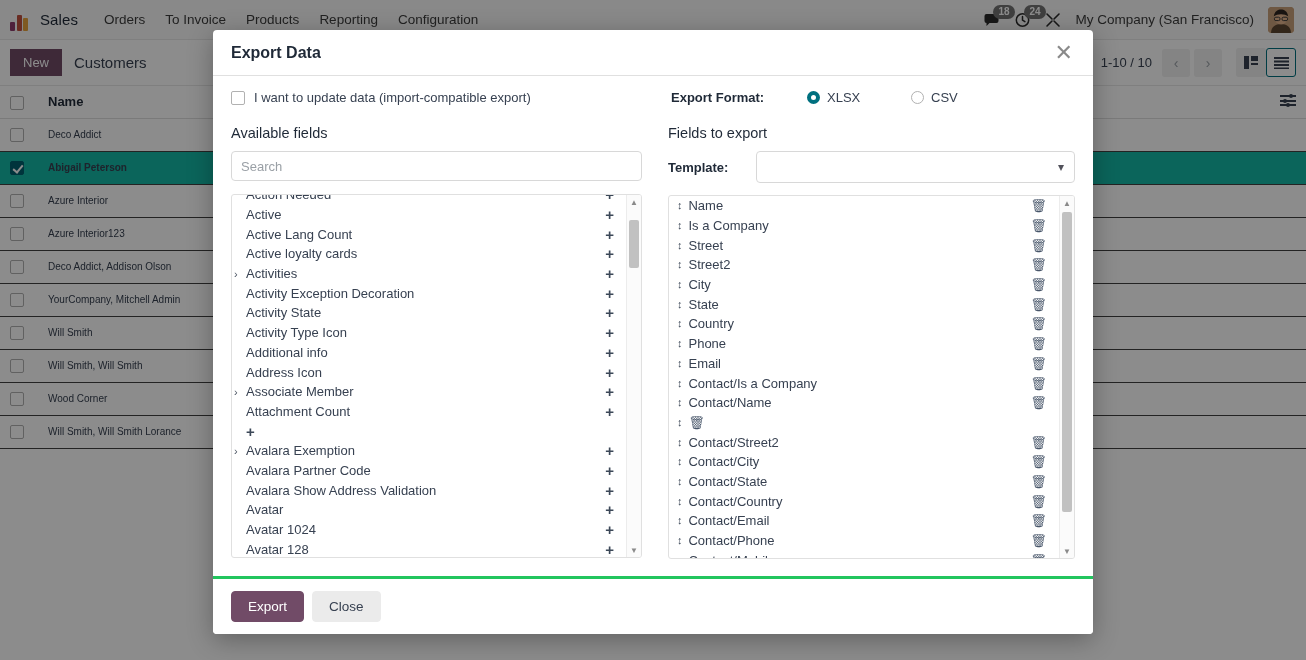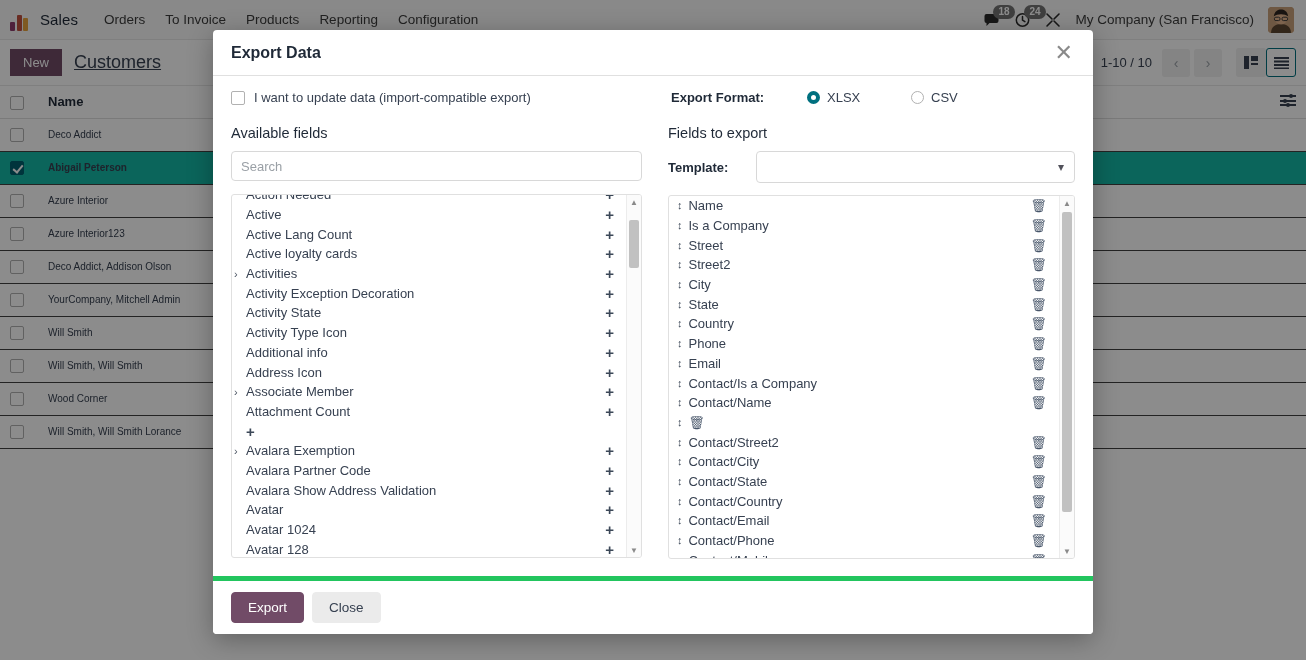--- a/index.html
+++ b/index.html
@@ -69,21 +69,21 @@
     height: 46px; display: flex; align-items: center;
     padding: 0 10px; border-bottom: 1px solid #e7e7e7;
     background: #ffffff;
   }
   .btn-new {
     background: #714b67; color: #fff; border: none;
     border-radius: 0; padding: 6px 13px;
     font-size: 13px; cursor: pointer; font-family: inherit;
   }
   .breadcrumb-title {
-    font-size: 18px; color: #374151; margin-left: 12px; text-decoration: underline;
+    font-size: 15px; color: #374151; margin-left: 12px;
   }
   .cp-right { margin-left: auto; display: flex; align-items: center; gap: 4px; }
   .pager-text { font-size: 13px; color: #374151; margin-right: 6px; white-space: nowrap; }
   .pager-btn {
     width: 28px; height: 28px; border: none; background: #f0f0f0;
     border-radius: 3px; cursor: pointer; color: #9aa0a6;
     display:flex; align-items:center; justify-content:center; font-size: 14px;
   }
   .view-switcher { display: flex; gap: 0; margin-left: 10px; }
   .view-btn {
@@ -139,21 +139,21 @@
   }
   .modal-title { font-size: 16px; font-weight: 700; color: #1f2937; }
   .modal-close {
     margin-left: auto; background: none; border: none;
     font-size: 22px; line-height: 1; color: #8a8a8a;
     cursor: pointer; padding: 0 2px; font-family: inherit;
   }
   .modal-body { flex: 1 1 auto; padding: 14px 18px 0 18px; overflow: hidden; }
   .modal-footer {
     flex: 0 0 auto; height: 58px; display: flex; align-items: center;
-    gap: 8px; padding: 0 18px; border-top: 5px solid #22c55e;
+    gap: 8px; padding: 0 18px; border-top: 3px solid #22c55e;
     background: #fff;
   }
   .btn-export {
     background: #714b67; border: 1px solid #714b67; color: #fff;
     border-radius: 4px; padding: 7px 16px; font-size: 13.5px;
     cursor: pointer; font-family: inherit;
   }
   .btn-close {
     background: #ebebeb; border: 1px solid #ebebeb; color: #374151;
     border-radius: 4px; padding: 7px 16px; font-size: 13.5px;

